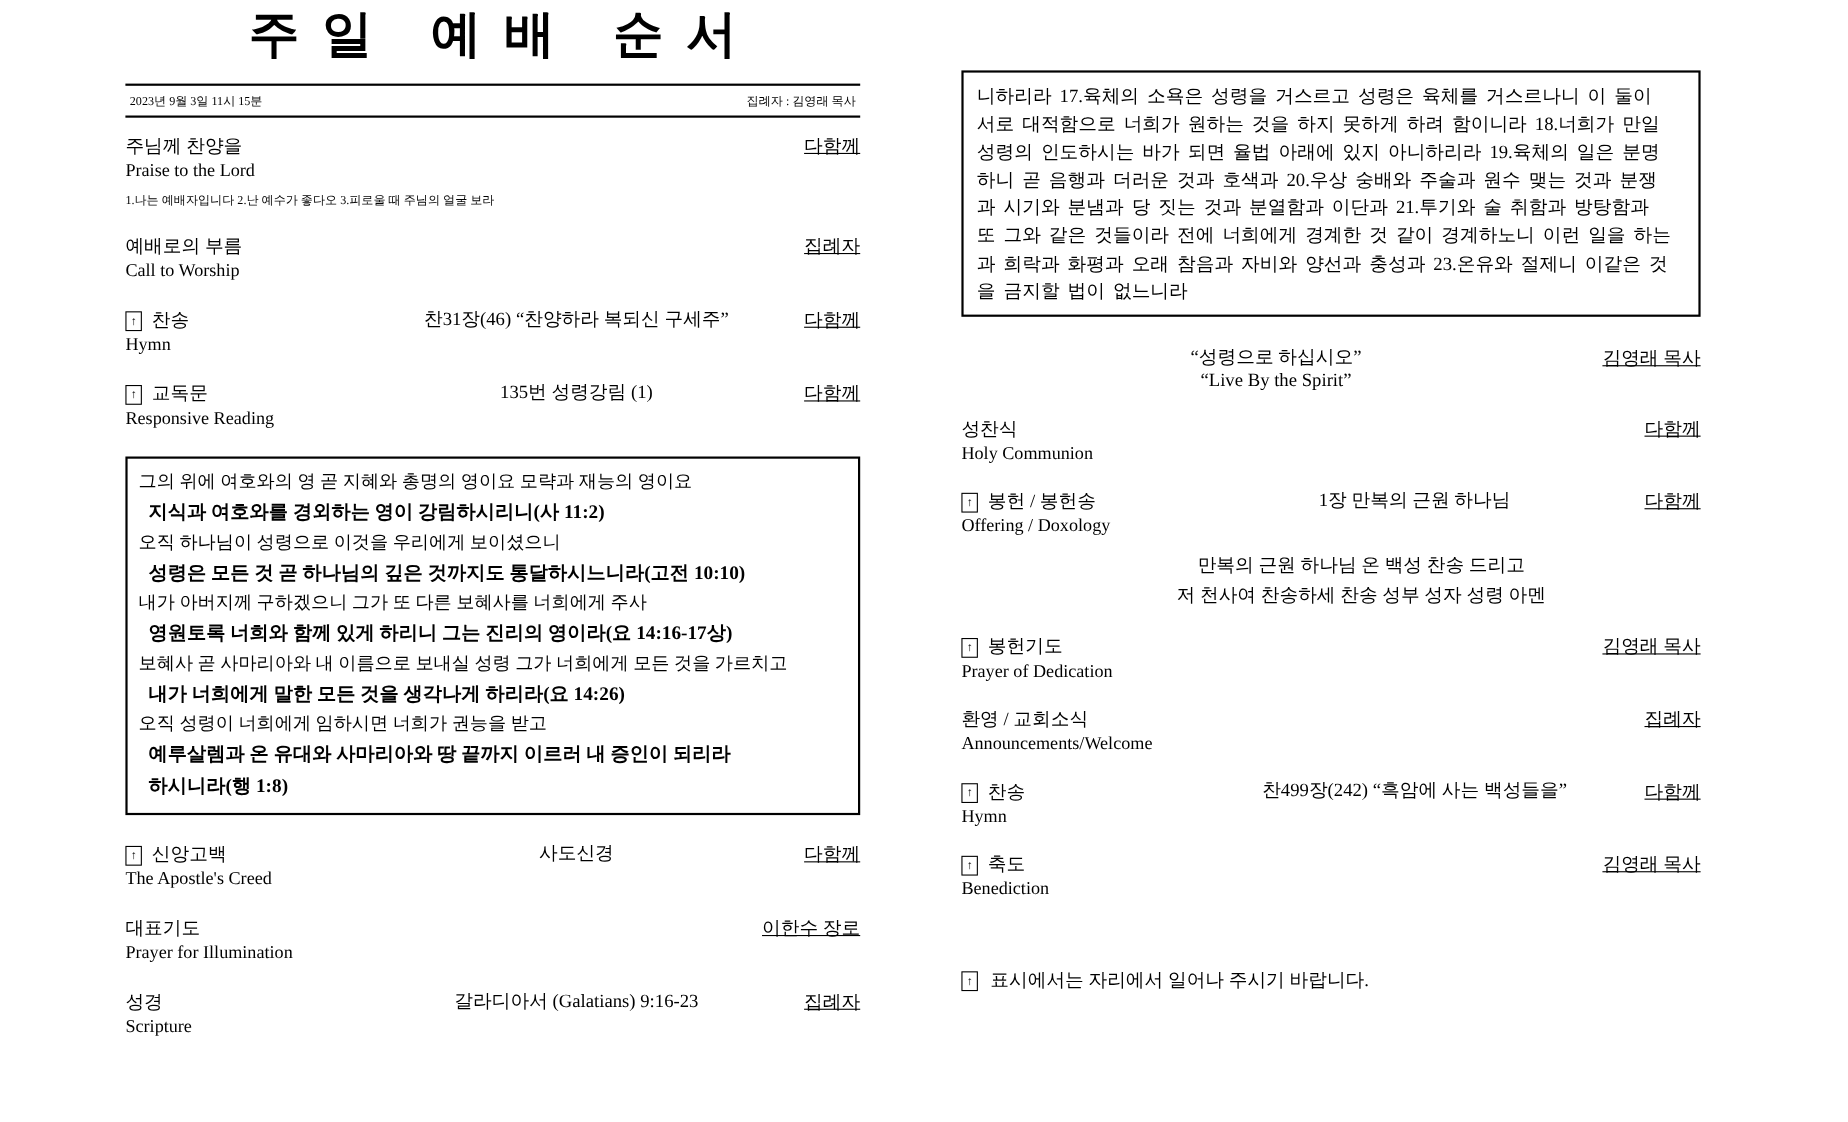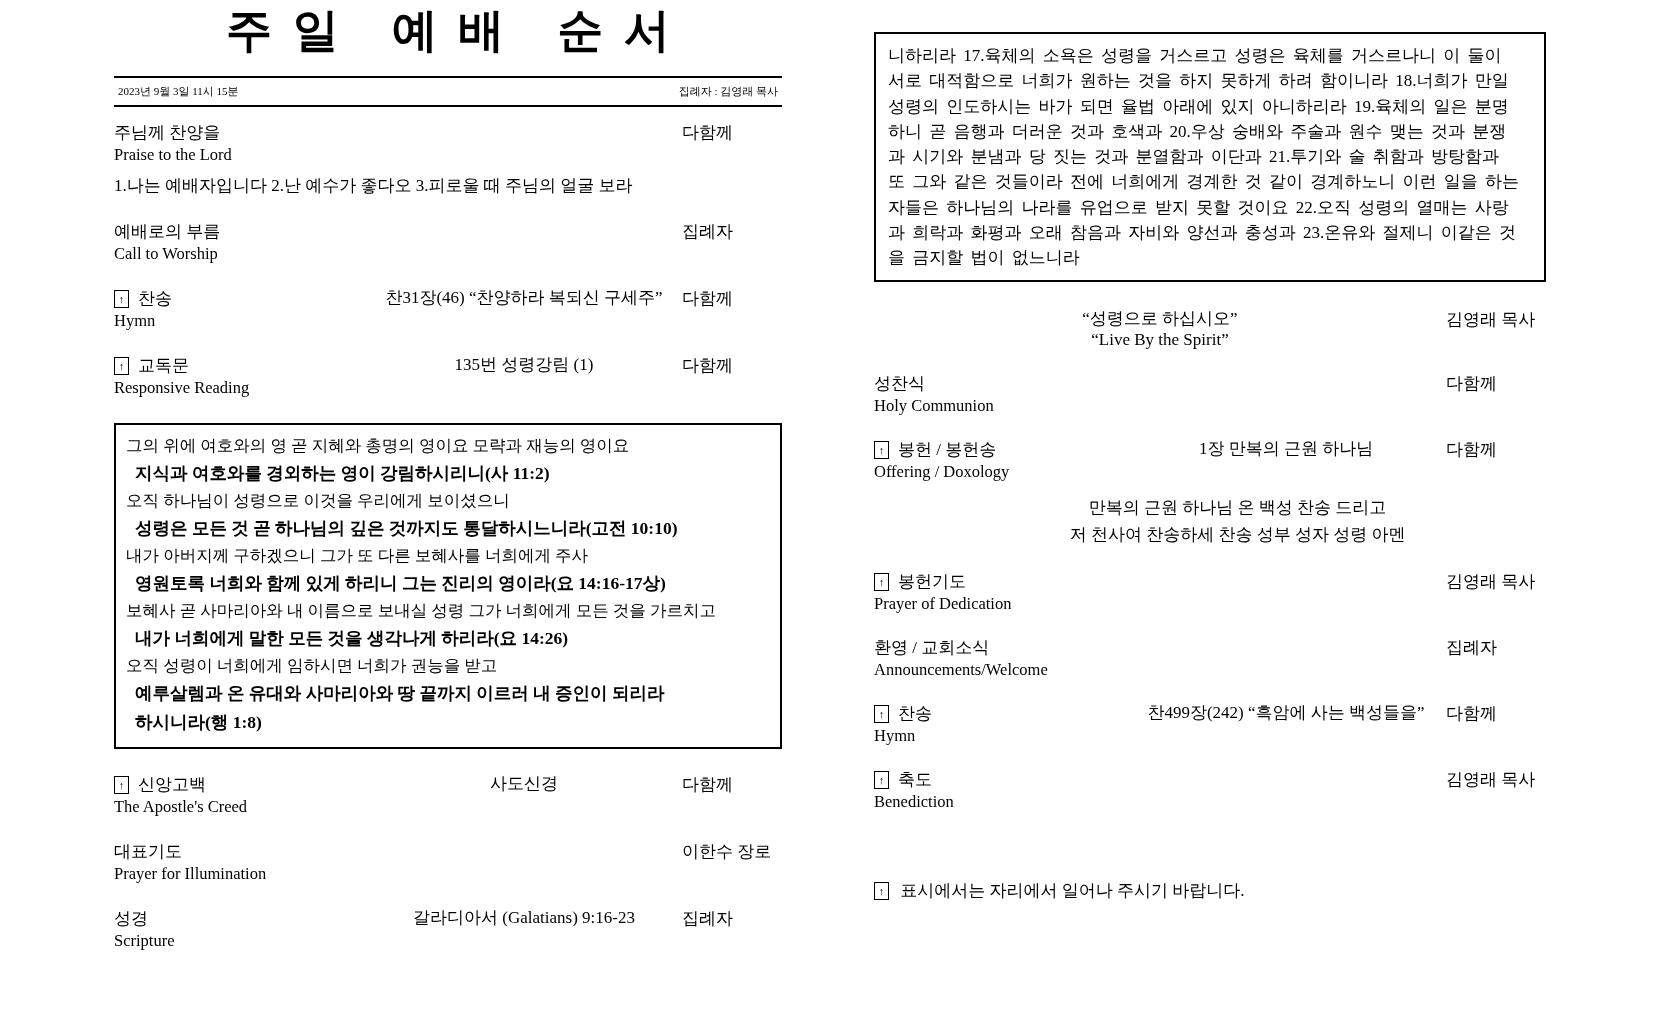--- a/index.html
+++ b/index.html
@@ -5,42 +5,42 @@
   * { box-sizing: border-box; }
   html, body { margin: 0; padding: 0; }
   body {
     width: 1680px; height: 1020px;
     background: #ffffff; color: #000;
     font-family: "Liberation Serif", "DejaVu Serif", serif;
     overflow: hidden;
   }
   .page { display: flex; width: 1680px; height: 1020px; padding: 0 70px 0 75px; }
   .col-left { width: 668px; display: flex; flex-direction: column; margin-left: 39px; }
-  .col-right { width: 672px; margin-left: 92px; padding-top: 32px; display: flex; flex-direction: column; }
+  .col-right { width: 672px; margin-left: 92px; padding-top: 64px; display: flex; flex-direction: column; }
 
   .doc-title {
     text-align: center; font-size: 46px; font-weight: bold;
     letter-spacing: 0.45em; text-indent: 0.45em; white-space: nowrap;
     margin-bottom: 14px;
   }
   .date-row {
     border-top: 2px solid #000; border-bottom: 2px solid #000;
     display: flex; justify-content: space-between; align-items: center;
     padding: 6px 4px; font-size: 11px; margin-bottom: 14px;
   }
 
   .item { margin-bottom: 23px; }
   .item-row { display: flex; align-items: flex-start; }
   .label-cell { width: 252px; flex-shrink: 0; }
   .title-line { font-size: 17px; white-space: nowrap; }
   .subtitle { font-size: 16.5px; margin-top: 1px; }
   .center-cell { flex: 1; text-align: center; font-size: 17px; }
   .center-line { line-height: 21px; }
-  .role-cell { width: 100px; font-size: 17px; white-space: nowrap; }
-  .extra-line { font-size: 17px; margin-top: 9px; }
+  .role-cell { width: 100px; text-align: right; font-size: 17px; white-space: nowrap; text-decoration: underline; }
+  .extra-line { font-size: 11px; margin-top: 9px; }
 
   .stand-icon {
     display: inline-block; width: 15px; height: 18px;
     border: 1px solid #000; text-align: center;
     font-size: 11px; line-height: 16px; vertical-align: 1px;
     margin-right: 9px;
   }
 
   .text-box { border: 2px solid #000; }
   .reading-box { padding: 8px 10px 10px 10px; margin: 2px 0 24px 0; }
@@ -172,21 +172,20 @@
   </div>
 
   <div class="col-right">
     <div class="text-box scripture-box-right" id="right-box">
         <div class="box-line">니하리라 17.육체의 소욕은 성령을 거스르고 성령은 육체를 거스르나니 이 둘이</div>
         <div class="box-line">서로 대적함으로 너희가 원하는 것을 하지 못하게 하려 함이니라 18.너희가 만일</div>
         <div class="box-line">성령의 인도하시는 바가 되면 율법 아래에 있지 아니하리라 19.육체의 일은 분명</div>
         <div class="box-line">하니 곧 음행과 더러운 것과 호색과 20.우상 숭배와 주술과 원수 맺는 것과 분쟁</div>
         <div class="box-line">과 시기와 분냄과 당 짓는 것과 분열함과 이단과 21.투기와 술 취함과 방탕함과</div>
         <div class="box-line">또 그와 같은 것들이라 전에 너희에게 경계한 것 같이 경계하노니 이런 일을 하는</div>
-        <div class="box-line">자들은 하나님의 나라를 유업으로 받지 못할 것이요 22.오직 성령의 열매는 사랑</div>
         <div class="box-line">과 희락과 화평과 오래 참음과 자비와 양선과 충성과 23.온유와 절제니 이같은 것</div>
         <div class="box-line">을 금지할 법이 없느니라</div>
       </div>
 
     <div id="right-items" class="right-items">
         <div class="item">
           <div class="item-row">
             <div class="center-cell">
               <div class="center-line">“성령으로 하십시오”</div>
               <div class="center-line">“Live By the Spirit”</div>

